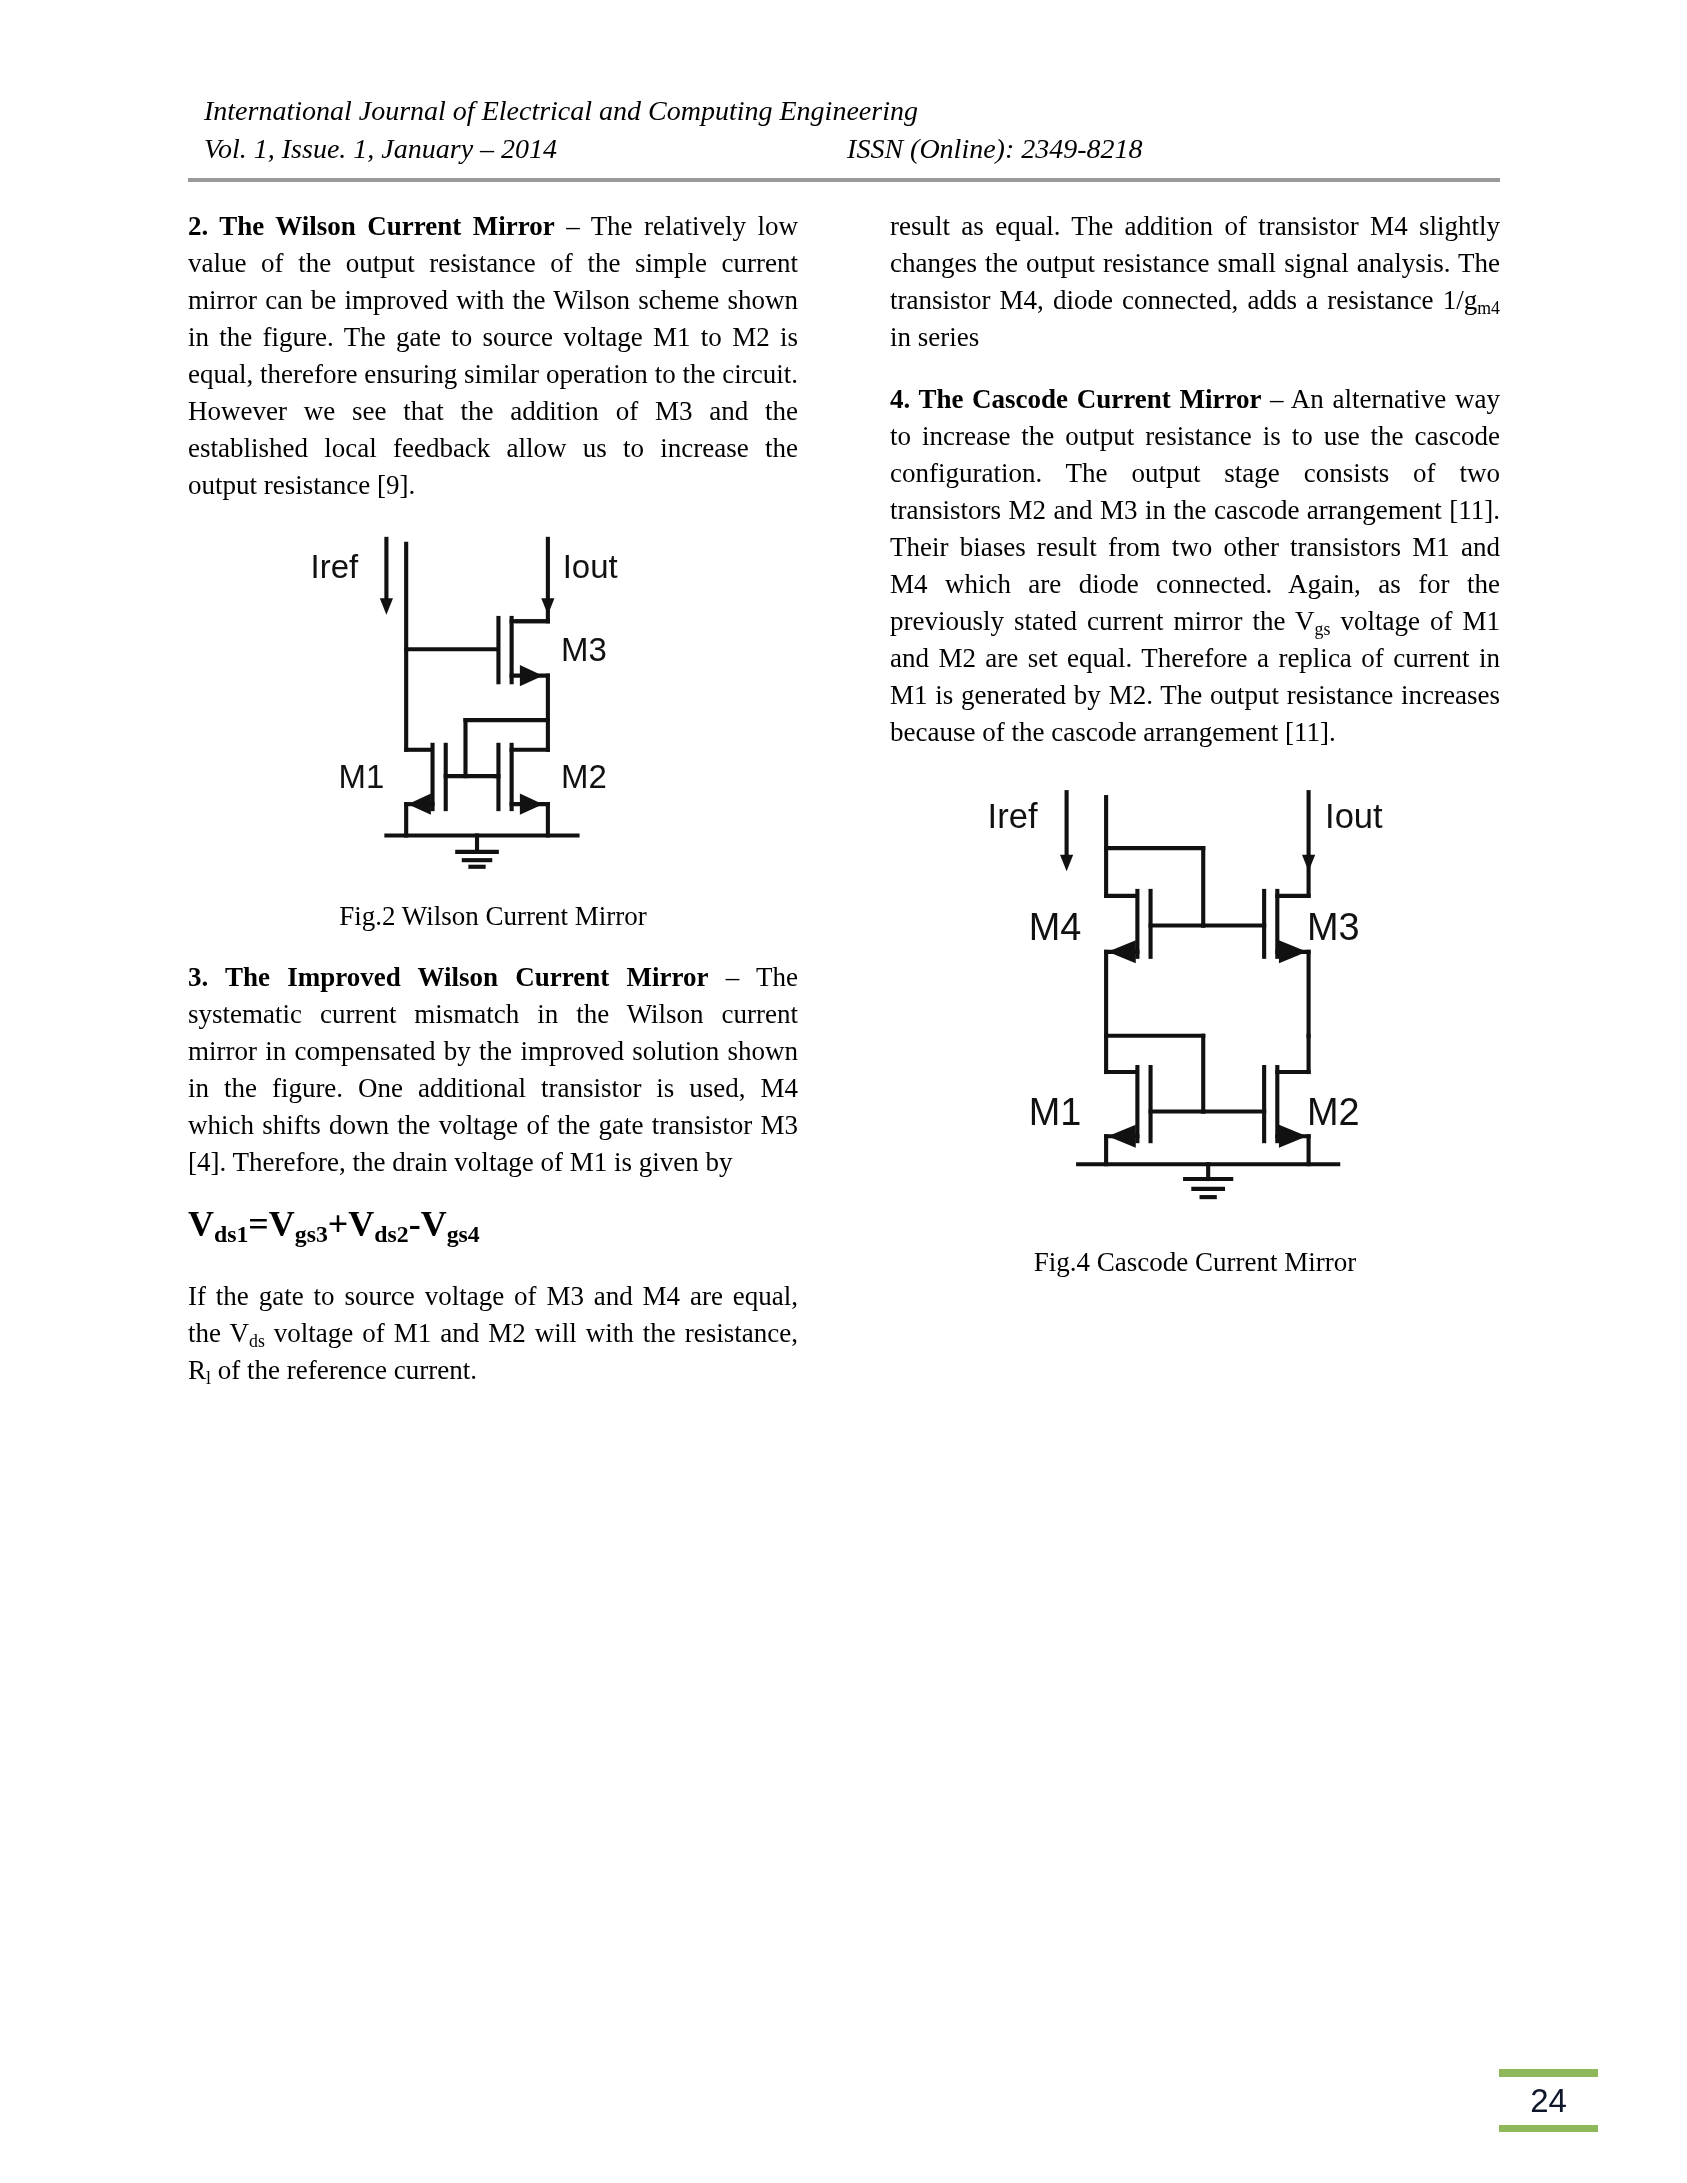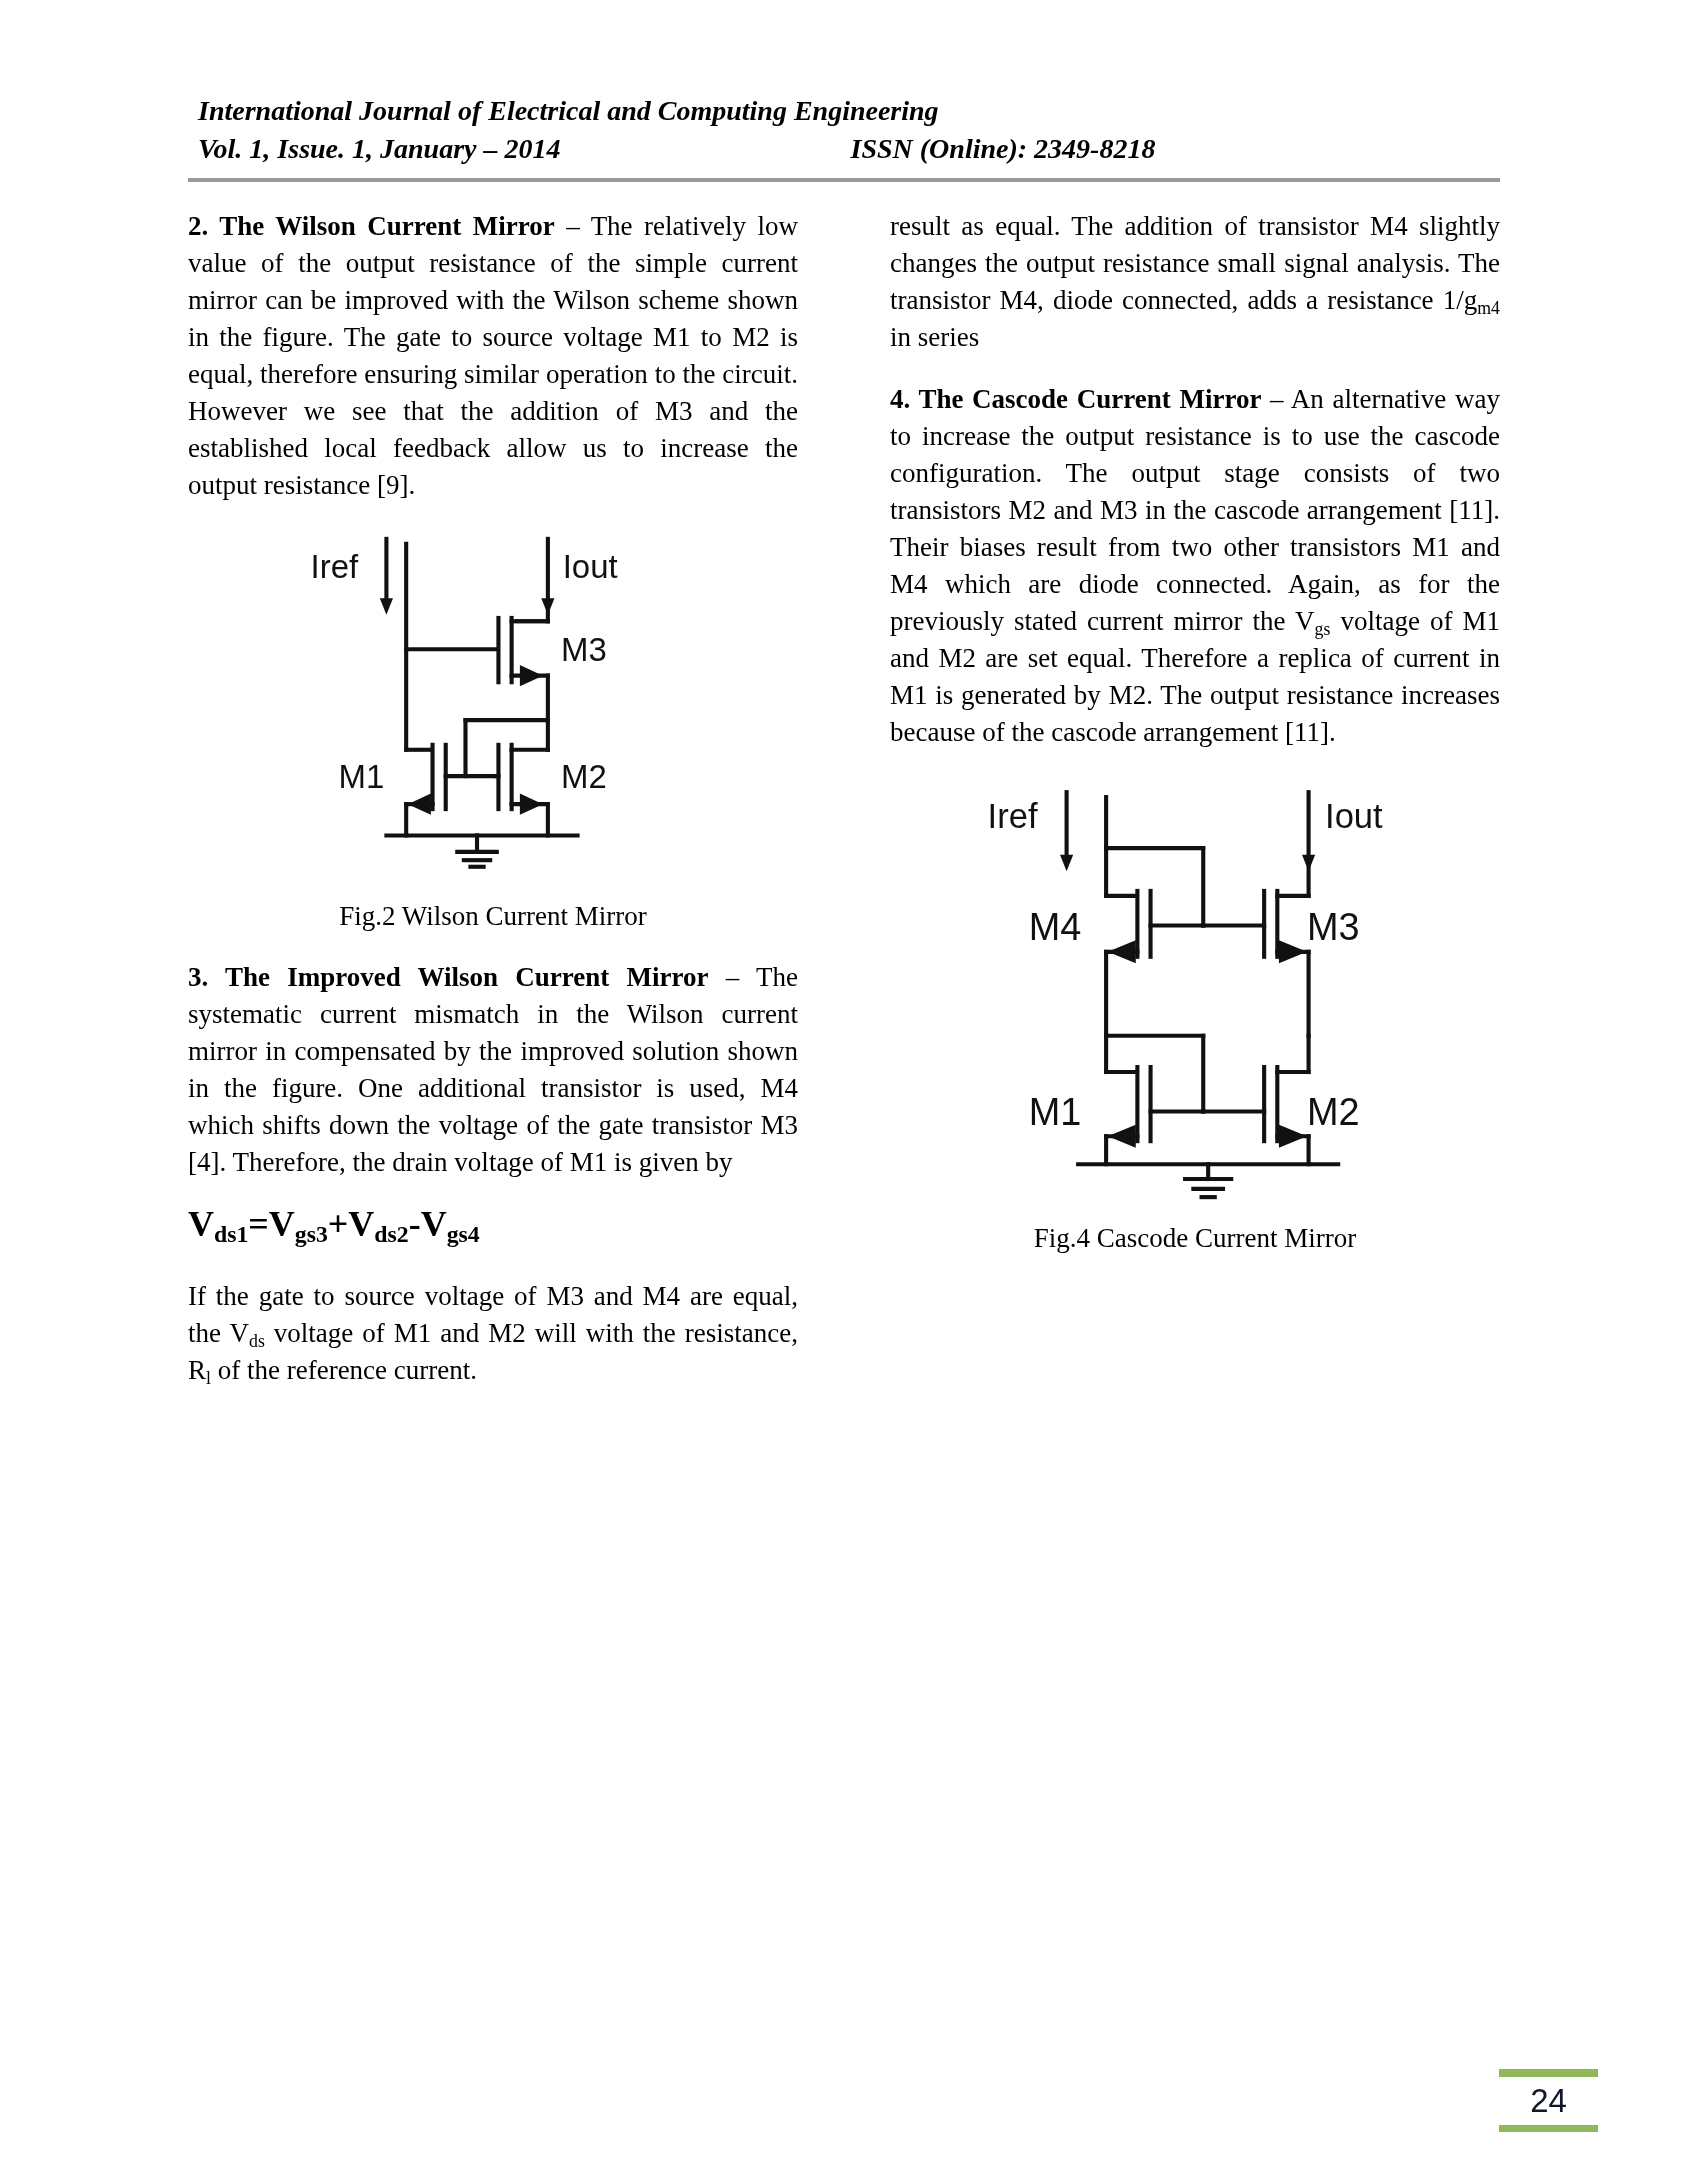--- a/index.html
+++ b/index.html
@@ -14,24 +14,23 @@
     background: #ffffff;
     font-family: "Liberation Serif", "DejaVu Serif", serif;
     color: #000000;
     box-sizing: border-box;
     overflow: hidden;
   }
 
   
   .header {
     position: absolute;
-    left: 198px;
+    left: 204px;
     top: 92px;
     width: 1312px;
-    font-weight: bold;
   }
   .header-line {
     font-style: italic;
     font-size: 28px;
     line-height: 38px;
     white-space: nowrap;
   }
   .header-row2 {
     display: flex;
     align-items: baseline;
@@ -95,21 +94,21 @@
     margin: 25px 0 0 0;
     display: flex;
     justify-content: center;
   }
   .fig4-wrap {
     margin: 28px 0 0 0;
     display: flex;
     justify-content: center;
   }
   .fig2-cap { margin-top: 23px; }
-  .fig4-cap { margin-top: 13px; }
+  .fig4-cap { margin-top: 37px; }
 
   .spacer-30 { height: 25px; }
 
   
   .footer {
     position: absolute;
     right: 89px;
     bottom: 51px;
     width: 99px;
     text-align: center;

